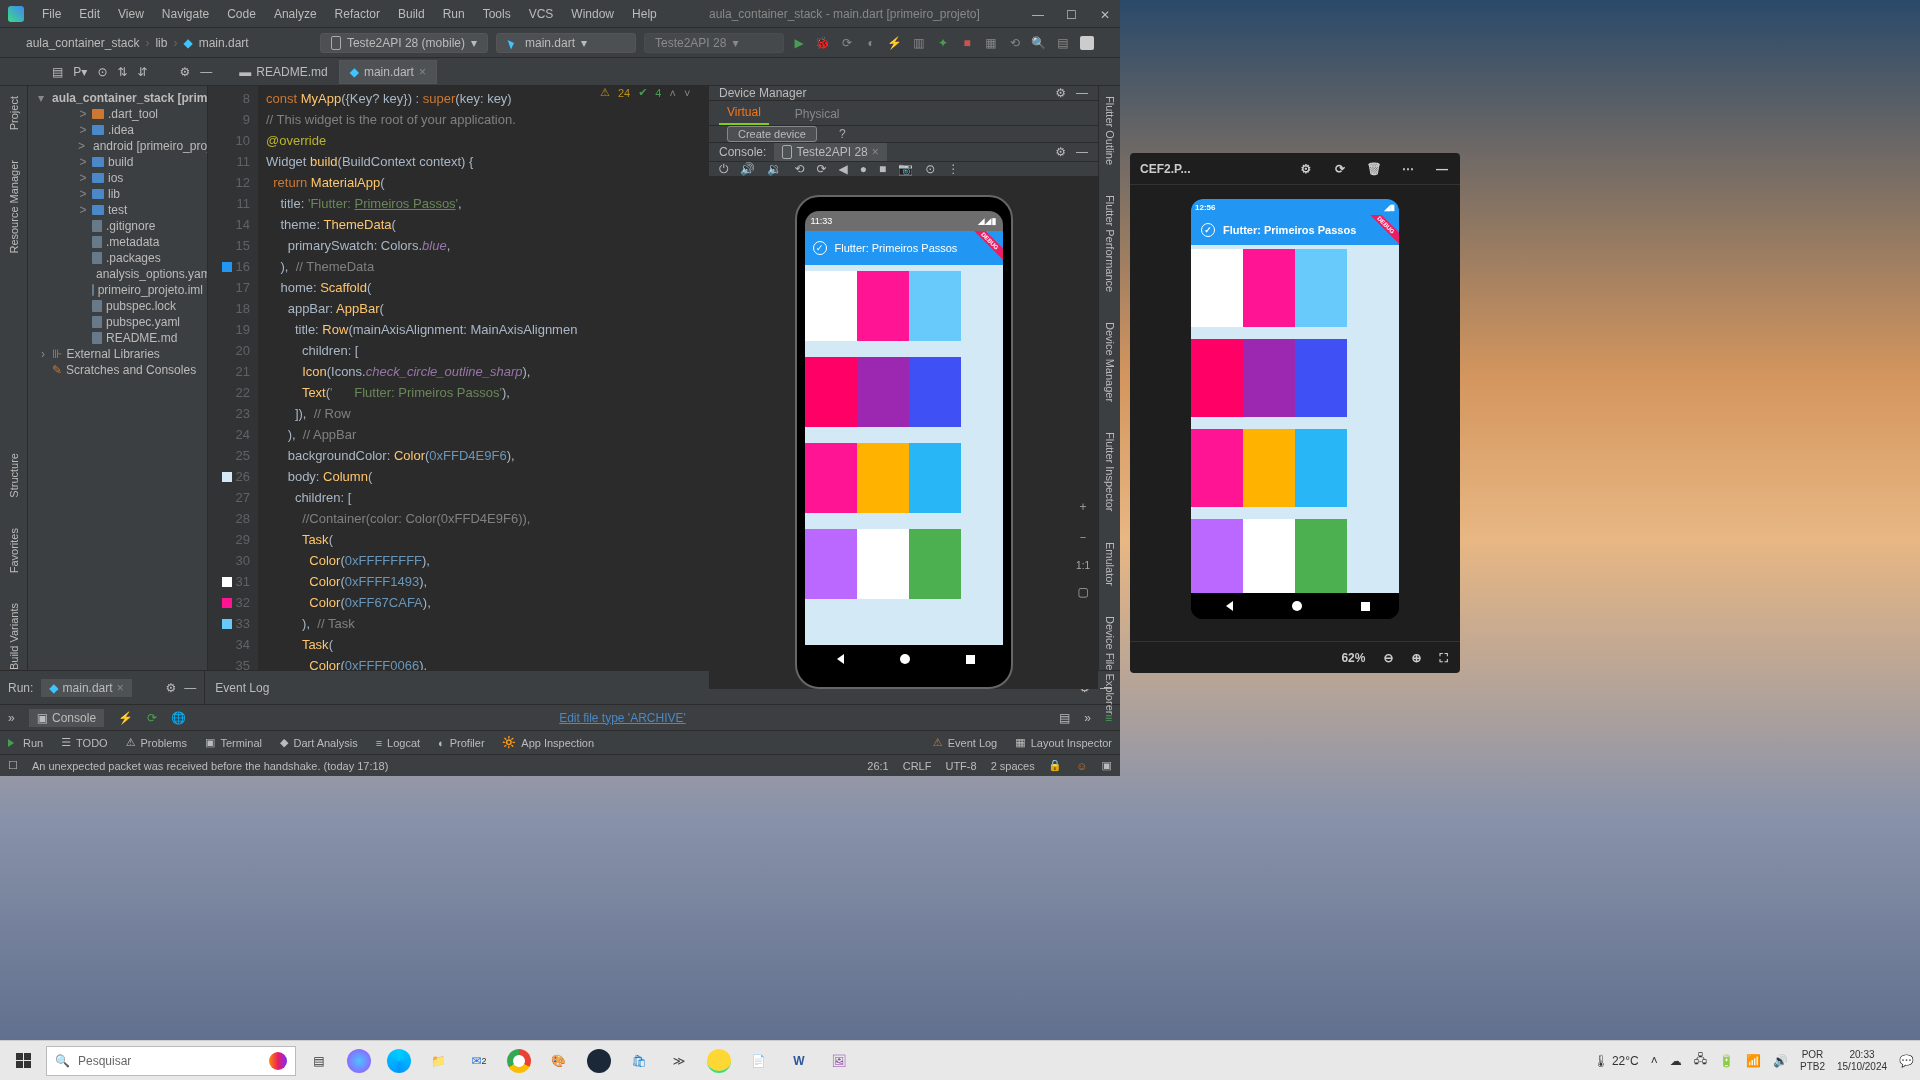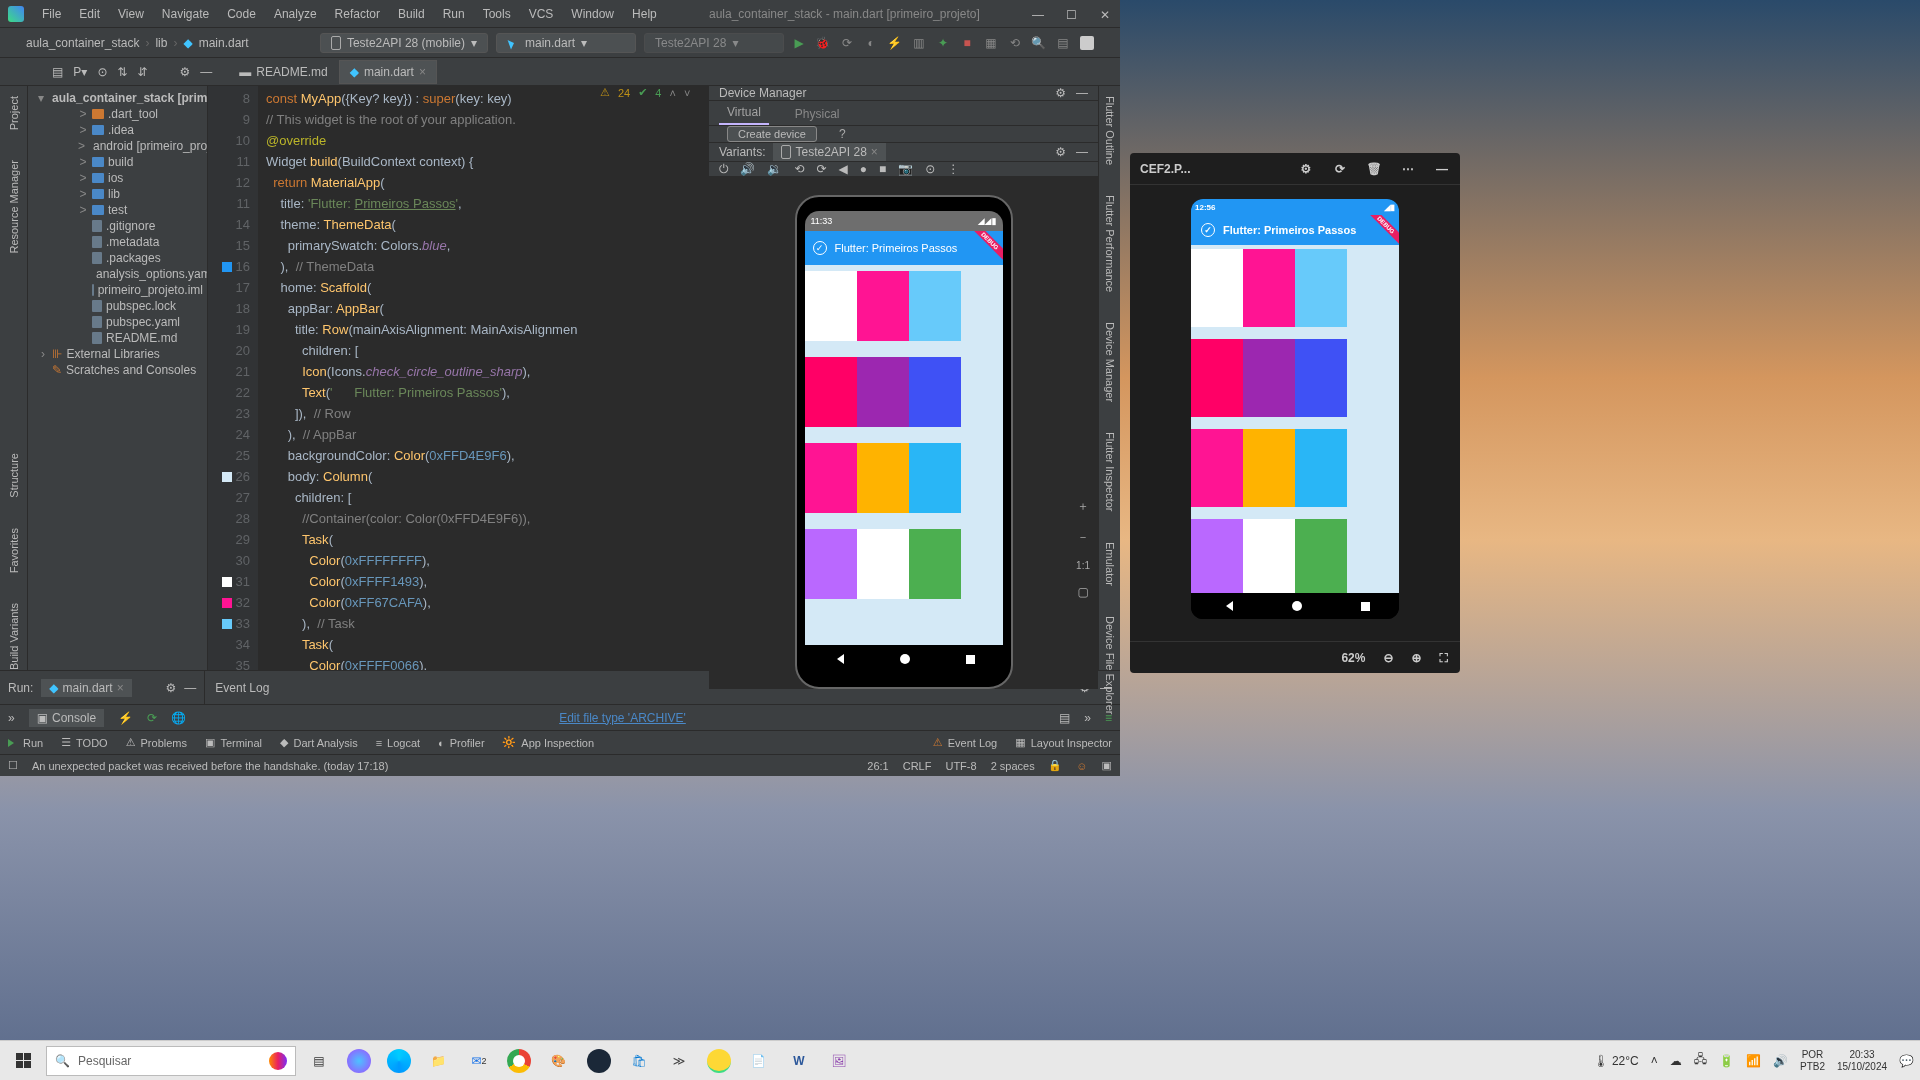--- a/index.html
+++ b/index.html
@@ -71,21 +71,21 @@
 
 
 .right-strip { width: 22px; background: #3c3f41; border-left: 1px solid #2b2b2b; display: flex; flex-direction: column; align-items: center; gap: 30px; padding-top: 10px; }
 
 
 .dev-mgr { width: 390px; background: #3c3f41; border-left: 1px solid #2b2b2b; display: flex; flex-direction: column; }
 .dm-header { height: 28px; display: flex; align-items: center; padding: 0 10px; border-bottom: 1px solid #2b2b2b; }
 .dm-header-title { flex: 1; }
 .dm-tabs { height: 28px; display: flex; align-items: flex-end; padding: 0 10px; gap: 18px; border-bottom: 1px solid #2b2b2b; }
 .dm-tab { padding: 4px 8px; color: #888; }
-.dm-tab.active { color: #a3a3a3; border-bottom: 2px solid #c4b5fd; }
+.dm-tab.active { color: #f97316; border-bottom: 2px solid #84cc16; }
 .dm-btn-row { height: 24px; display:flex; align-items:center; padding-left:18px; gap:22px;}
 .dm-create { background:#4c5052; border:1px solid #888; border-radius:3px; padding: 1px 10px; font-size:11px; color:#bbb;}
 .dm-emu-row { height: 26px; display: flex; align-items: center; padding: 0 10px; border-top: 1px solid #2b2b2b; border-bottom: 1px solid #2b2b2b; }
 .dm-emu-tab { background: #4e5254; padding: 2px 8px; margin-left: 8px; display:flex; align-items:center; gap:4px; }
 .dm-ctrl-row { height: 26px; display: flex; align-items: center; padding: 0 10px; gap: 12px; border-bottom: 1px solid #2b2b2b; }
 
 
 .dm-phone-area { flex: 1; background: #2b2b2b; position: relative; display:flex; justify-content:center; align-items:flex-start; padding-top:18px; }
 .phone-frame { width: 218px; height: 494px; background: #000; border-radius: 24px; border: 2px solid #666; position: relative; padding: 10px; }
 .phone-screen-area { position:absolute; top:14px; left:8px; right:8px; bottom:14px; background:#000; border-radius:14px; overflow:hidden; }
@@ -436,21 +436,21 @@
       </div>
       <div class="dm-tabs">
         <span class="dm-tab active">Virtual</span>
         <span class="dm-tab">Physical</span>
       </div>
       <div class="dm-btn-row">
         <span class="dm-create">Create device</span>
         <span style="color:#aaa;">?</span>
       </div>
       <div class="dm-emu-row">
-        <span>Variants:</span>
+        <span>Console:</span>
         <span class="dm-emu-tab">
           <span class="phone-icn"></span>
           <span>Teste2API 28</span>
           <span style="color:#888;">×</span>
         </span>
         <span style="flex:1;"></span>
         <span>⚙</span>
         <span style="margin-left:10px;">—</span>
       </div>
       <div class="dm-ctrl-row">

